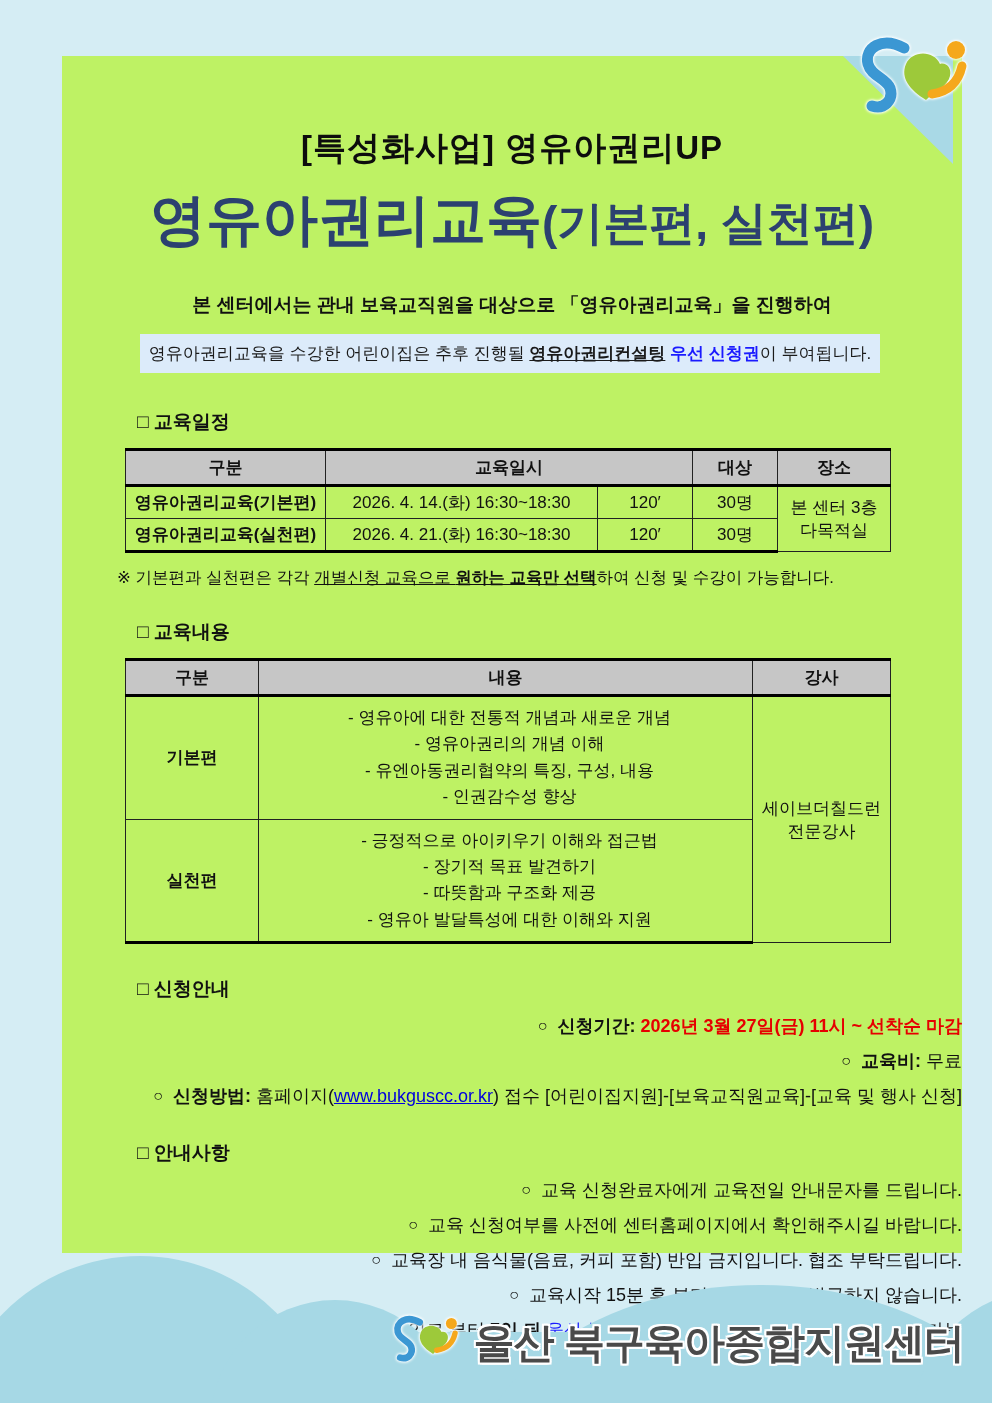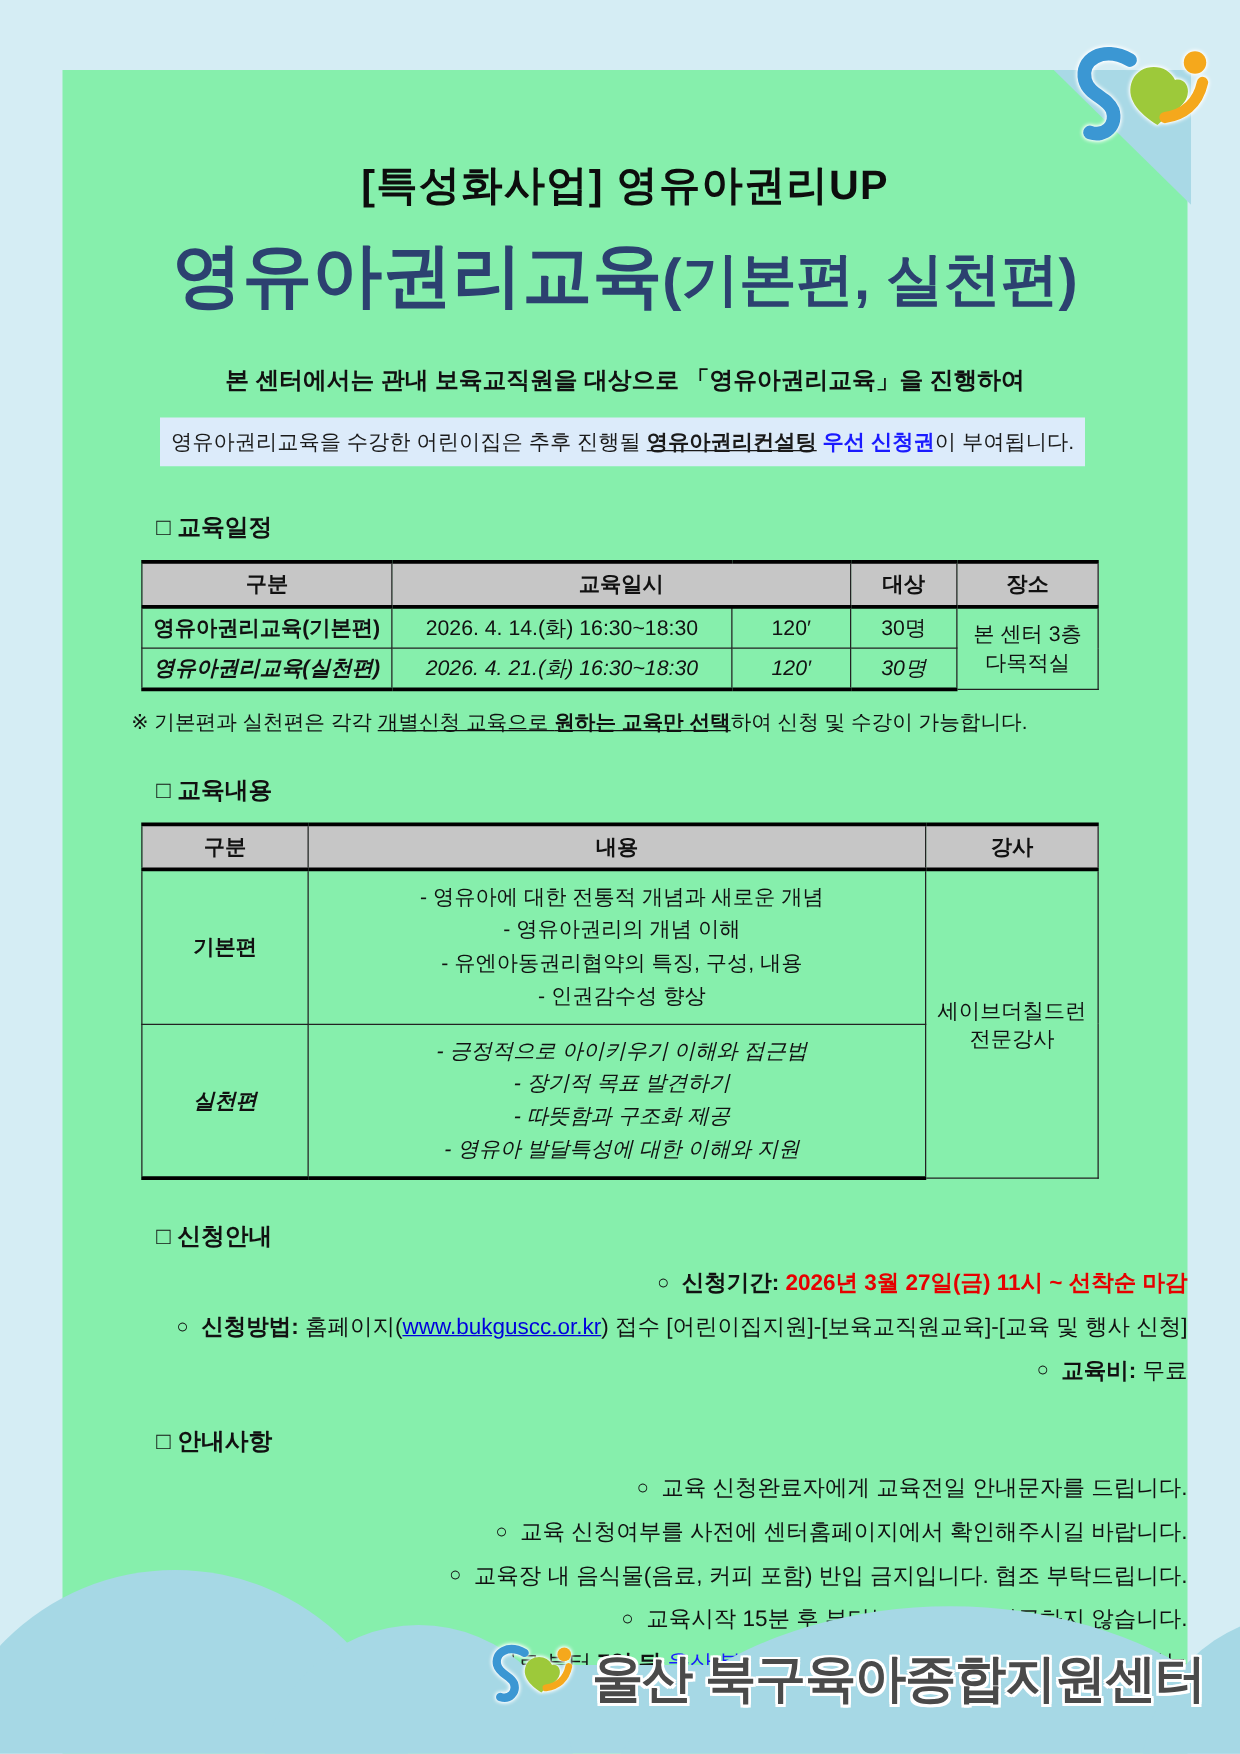--- a/index.html
+++ b/index.html
@@ -4,22 +4,22 @@
 <style>
   * { margin:0; padding:0; box-sizing:border-box; }
   html,body { background:#e8e8e8; }
   body { font-family:"Liberation Sans","DejaVu Sans",sans-serif; }
 
   .page{
     position:relative; width:992px; height:1403px;
     background:#d5edf4; overflow:hidden; margin:0 auto;
   }
   .sheet{
-    position:absolute; left:50px; top:56px; width:900px; height:1347px;
-    background:#86efac; z-index:1;
+    position:absolute; left:62px; top:56px; width:900px; height:1197px;
+    background:#bef264; z-index:1;
   }
 
   
   .corner-triangle{
     position:absolute; left:843px; top:56px; width:110px; height:108px;
     background:#a9d9e6; clip-path:polygon(0 0,100% 0,100% 100%);
     z-index:2;
   }
   .corner-logo{ position:absolute; left:852px; top:34px; z-index:3; }
 
@@ -50,21 +50,21 @@
          margin:13px 0 0 63px; width:765px; font-size:17px; color:#111; }
   th{
     background:#c6c6c6; font-weight:bold; padding:5px 2px;
     border-top:3px solid #000; border-bottom:3px solid #000;
     border-left:1px solid #222; border-right:1px solid #222;
   }
   td{
     padding:4px 2px; text-align:center; vertical-align:middle;
     border:1px solid #222;
   }
-  table tr:last-child td{ border-bottom:3px solid #000;font-style:italic; }
+  table tr:last-child td{ border-bottom:3px solid #000; }
   .cell-name{ font-weight:bold;text-align:center; }
   .cell-items{ text-align:center; padding:8px 6px 8px 14px; line-height:1.55; font-size:17px; }
 
   .note{ margin:14px 0 0 55px; font-size:16.5px; color:#111; }
   .note-u{ text-decoration:underline; }
   .note-bu{ font-weight:bold; text-decoration:underline; }
 
   
   .bullets{ margin:12px 0 0 72px; }
   .bullet-line{ margin-top:11px; font-size:18px; color:#111; display:block;text-align:right; }
@@ -180,22 +180,22 @@
           <span>- 영유아 발달특성에 대한 이해와 지원</span>
         </td>
       </tr>
     </tbody>
       </table>
 
     <div class="section-heading mt30">□ 신청안내</div>
 
     <div class="bullets">
       <span class="bullet-line"><span class="bullet-mark">○</span><span class="b-label">신청기간:</span> <span class="red">2026년 3월 27일(금) 11시 ~ 선착순 마감</span></span>
+      <span class="bullet-line"><span class="bullet-mark">○</span><span class="b-label">교육비:</span><span> 무료</span></span>
       <span class="bullet-line"><span class="bullet-mark">○</span><span class="b-label">신청방법:</span><span> 홈페이지(</span><span class="link-blue">www.bukguscc.or.kr</span><span>) 접수 [어린이집지원]-[보육교직원교육]-[교육 및 행사 신청]</span></span>
-      <span class="bullet-line"><span class="bullet-mark">○</span><span class="b-label">교육비:</span><span> 무료</span></span>
     </div>
 
     <div class="section-heading mt30">□ 안내사항</div>
 
     <div class="bullets">
       <span class="bullet-line"><span class="bullet-mark">○</span><span>교육 신청완료자에게 교육전일 안내문자를 드립니다.</span></span>
       <span class="bullet-line"><span class="bullet-mark">○</span><span>교육 신청여부를 사전에 센터홈페이지에서 확인해주시길 바랍니다.</span></span>
       <span class="bullet-line"><span class="bullet-mark">○</span><span>교육장 내 음식물(음료, 커피 포함) 반입 금지입니다. 협조 부탁드립니다.</span></span>
       <span class="bullet-line"><span class="bullet-mark">○</span><span>교육시작 15분 후 부터는 수료증을 발급하지 않습니다.</span></span>
       <span class="bullet-line"><span class="bullet-mark">○</span><span>수료증 발급: 교육일로 부터 </span><span class="bu">7일 뒤</span><span class="blue-text"> 울산 북구육아종합지원센터 홈페이지</span><span>에서 출력 가능</span></span>

